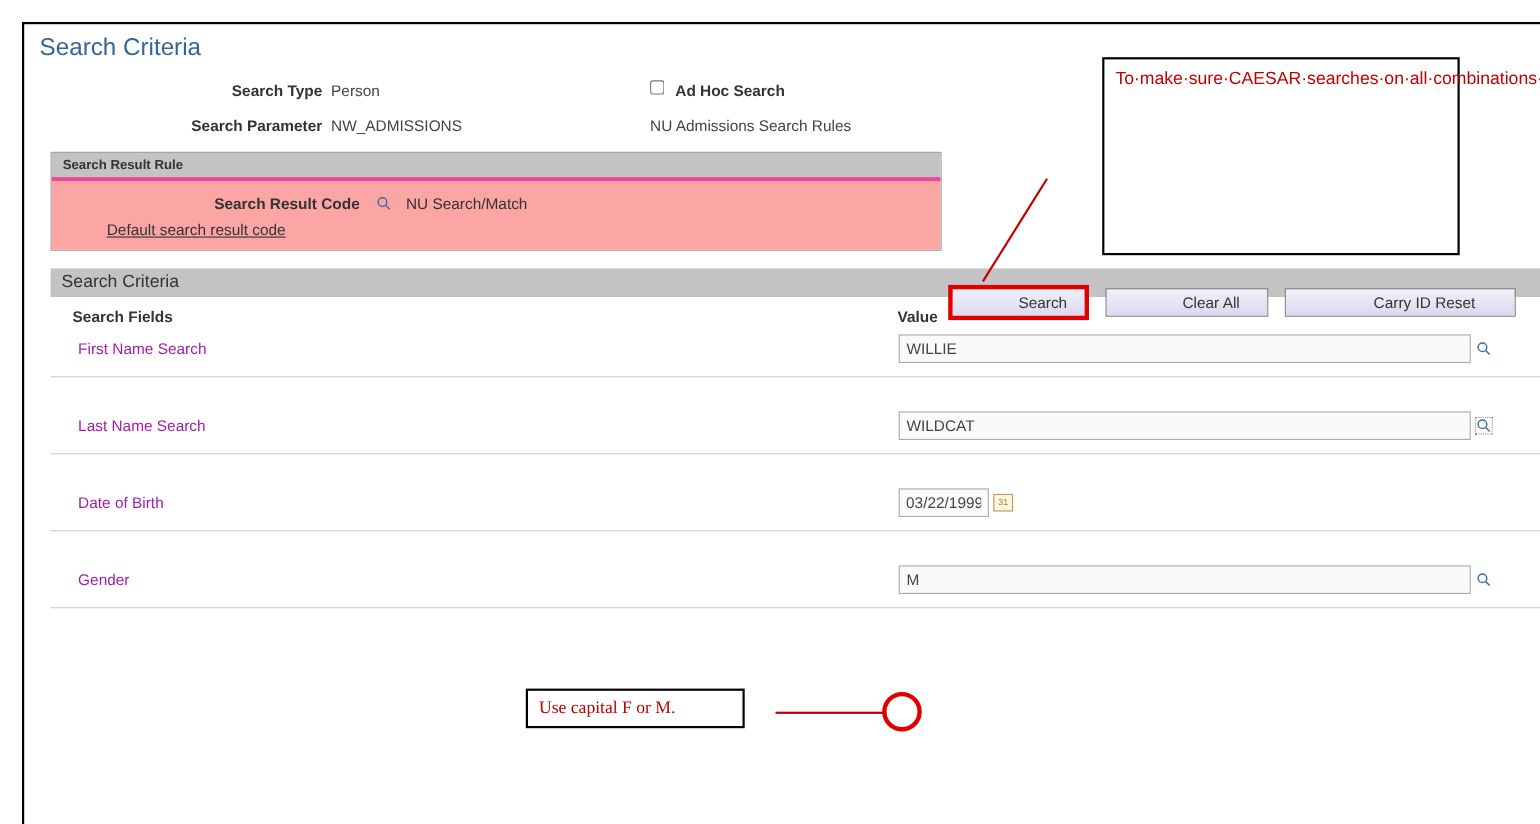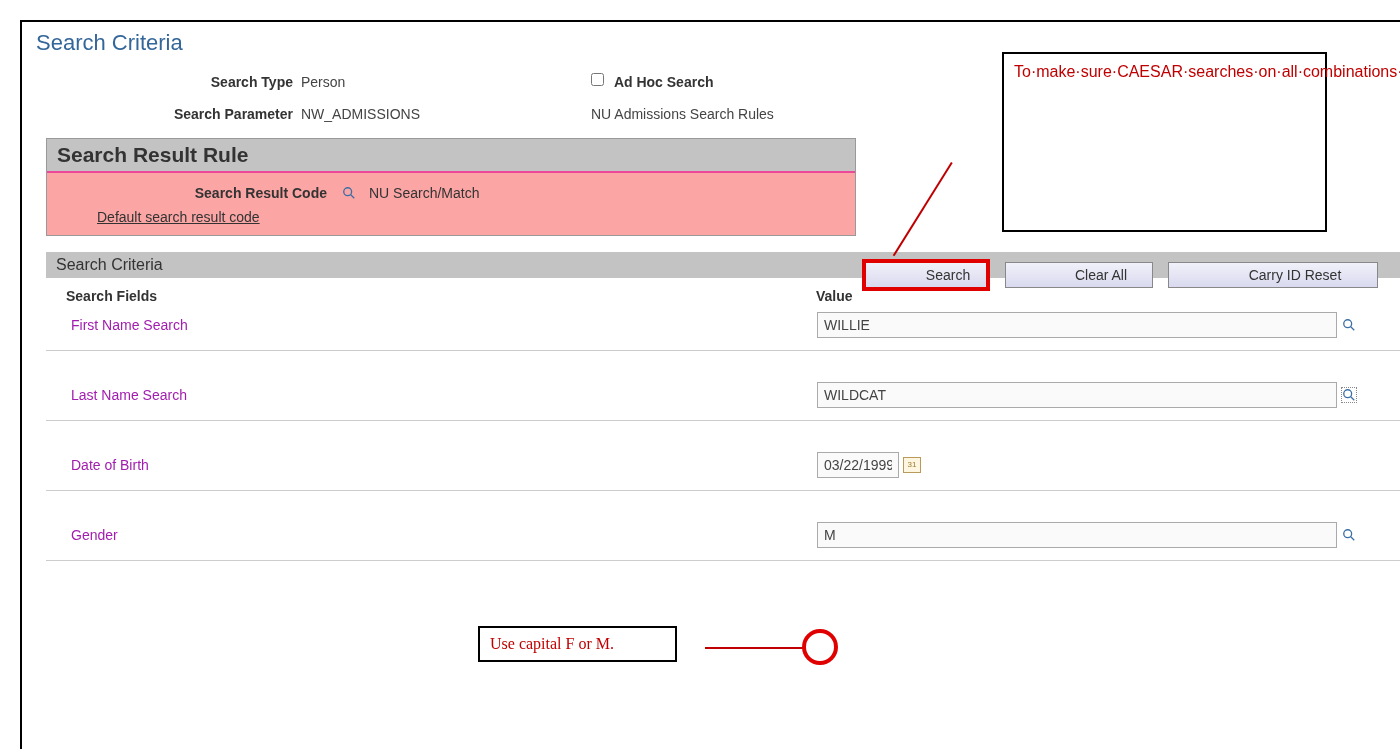--- a/index.html
+++ b/index.html
@@ -8,21 +8,21 @@
   .content { padding: 4px 14px 0 14px; }
   h1.page-title { color: #336699; font-weight: normal; font-size: 22px; margin: 4px 0 18px 0; }
   .top-fields { margin-left: 10px; margin-bottom: 14px; }
   .field-row { display: flex; align-items: center; margin-bottom: 16px; }
   .field-label { font-weight: bold; font-size: 14px; text-align: right; width: 255px; padding-right: 8px; }
   .field-value { color: #444; font-size: 14px; width: 290px; }
   .field-value2 { color: #444; font-size: 14px; }
   .adhoc-cb { margin-right: 6px; position: relative; top: -1px; }
   .adhoc-label { font-weight: bold; font-size: 14px; }
   .result-rule-box { border: 1px solid #999; width: 810px; margin-left: 10px; }
-  .result-rule-header { background: #c3c3c3; border-bottom: 2px solid #ec4899; padding: 4px 10px; font-weight: bold; font-size: 21px; }
+  .result-rule-header { background: #c3c3c3; border-bottom: 4px solid #ec4899; padding: 4px 10px; font-weight: bold; font-size: 12px; }
   .result-rule-body { padding: 12px 10px 10px 10px; background: #fca5a5; }
   .rr-row { display: flex; align-items: center; margin-bottom: 8px; }
   .rr-label { font-weight: bold; font-size: 14px; width: 280px; text-align: right; padding-right: 10px; }
   .rr-input { border: 1px solid #aaa; background: #f5f5f5; color: #555; padding: 4px 6px; width: 198px; font-size: 14px; }
   .rr-desc { color: #333; font-size: 14px; margin-left: 8px; }
   .lookup-icon { width: 16px; height: 16px; margin: 0 4px; display: inline-flex; align-items: center; justify-content: center; }
   .lookup-icon svg { width: 14px; height: 14px; }
   .default-link { color: #333; font-size: 14px; text-decoration: underline; margin-left: 40px; cursor: pointer; }
   .btn-row { position: absolute; top: 240px; left: 840px; display: flex; gap: 15px; }
   .btn { border: 1px solid #888; background: linear-gradient(#f1f1fa, #d9d9ef); color: #333; font-size: 14px; cursor: pointer; height: 26px; display: flex; align-items: center; justify-content: center; padding-left: 44px; }

